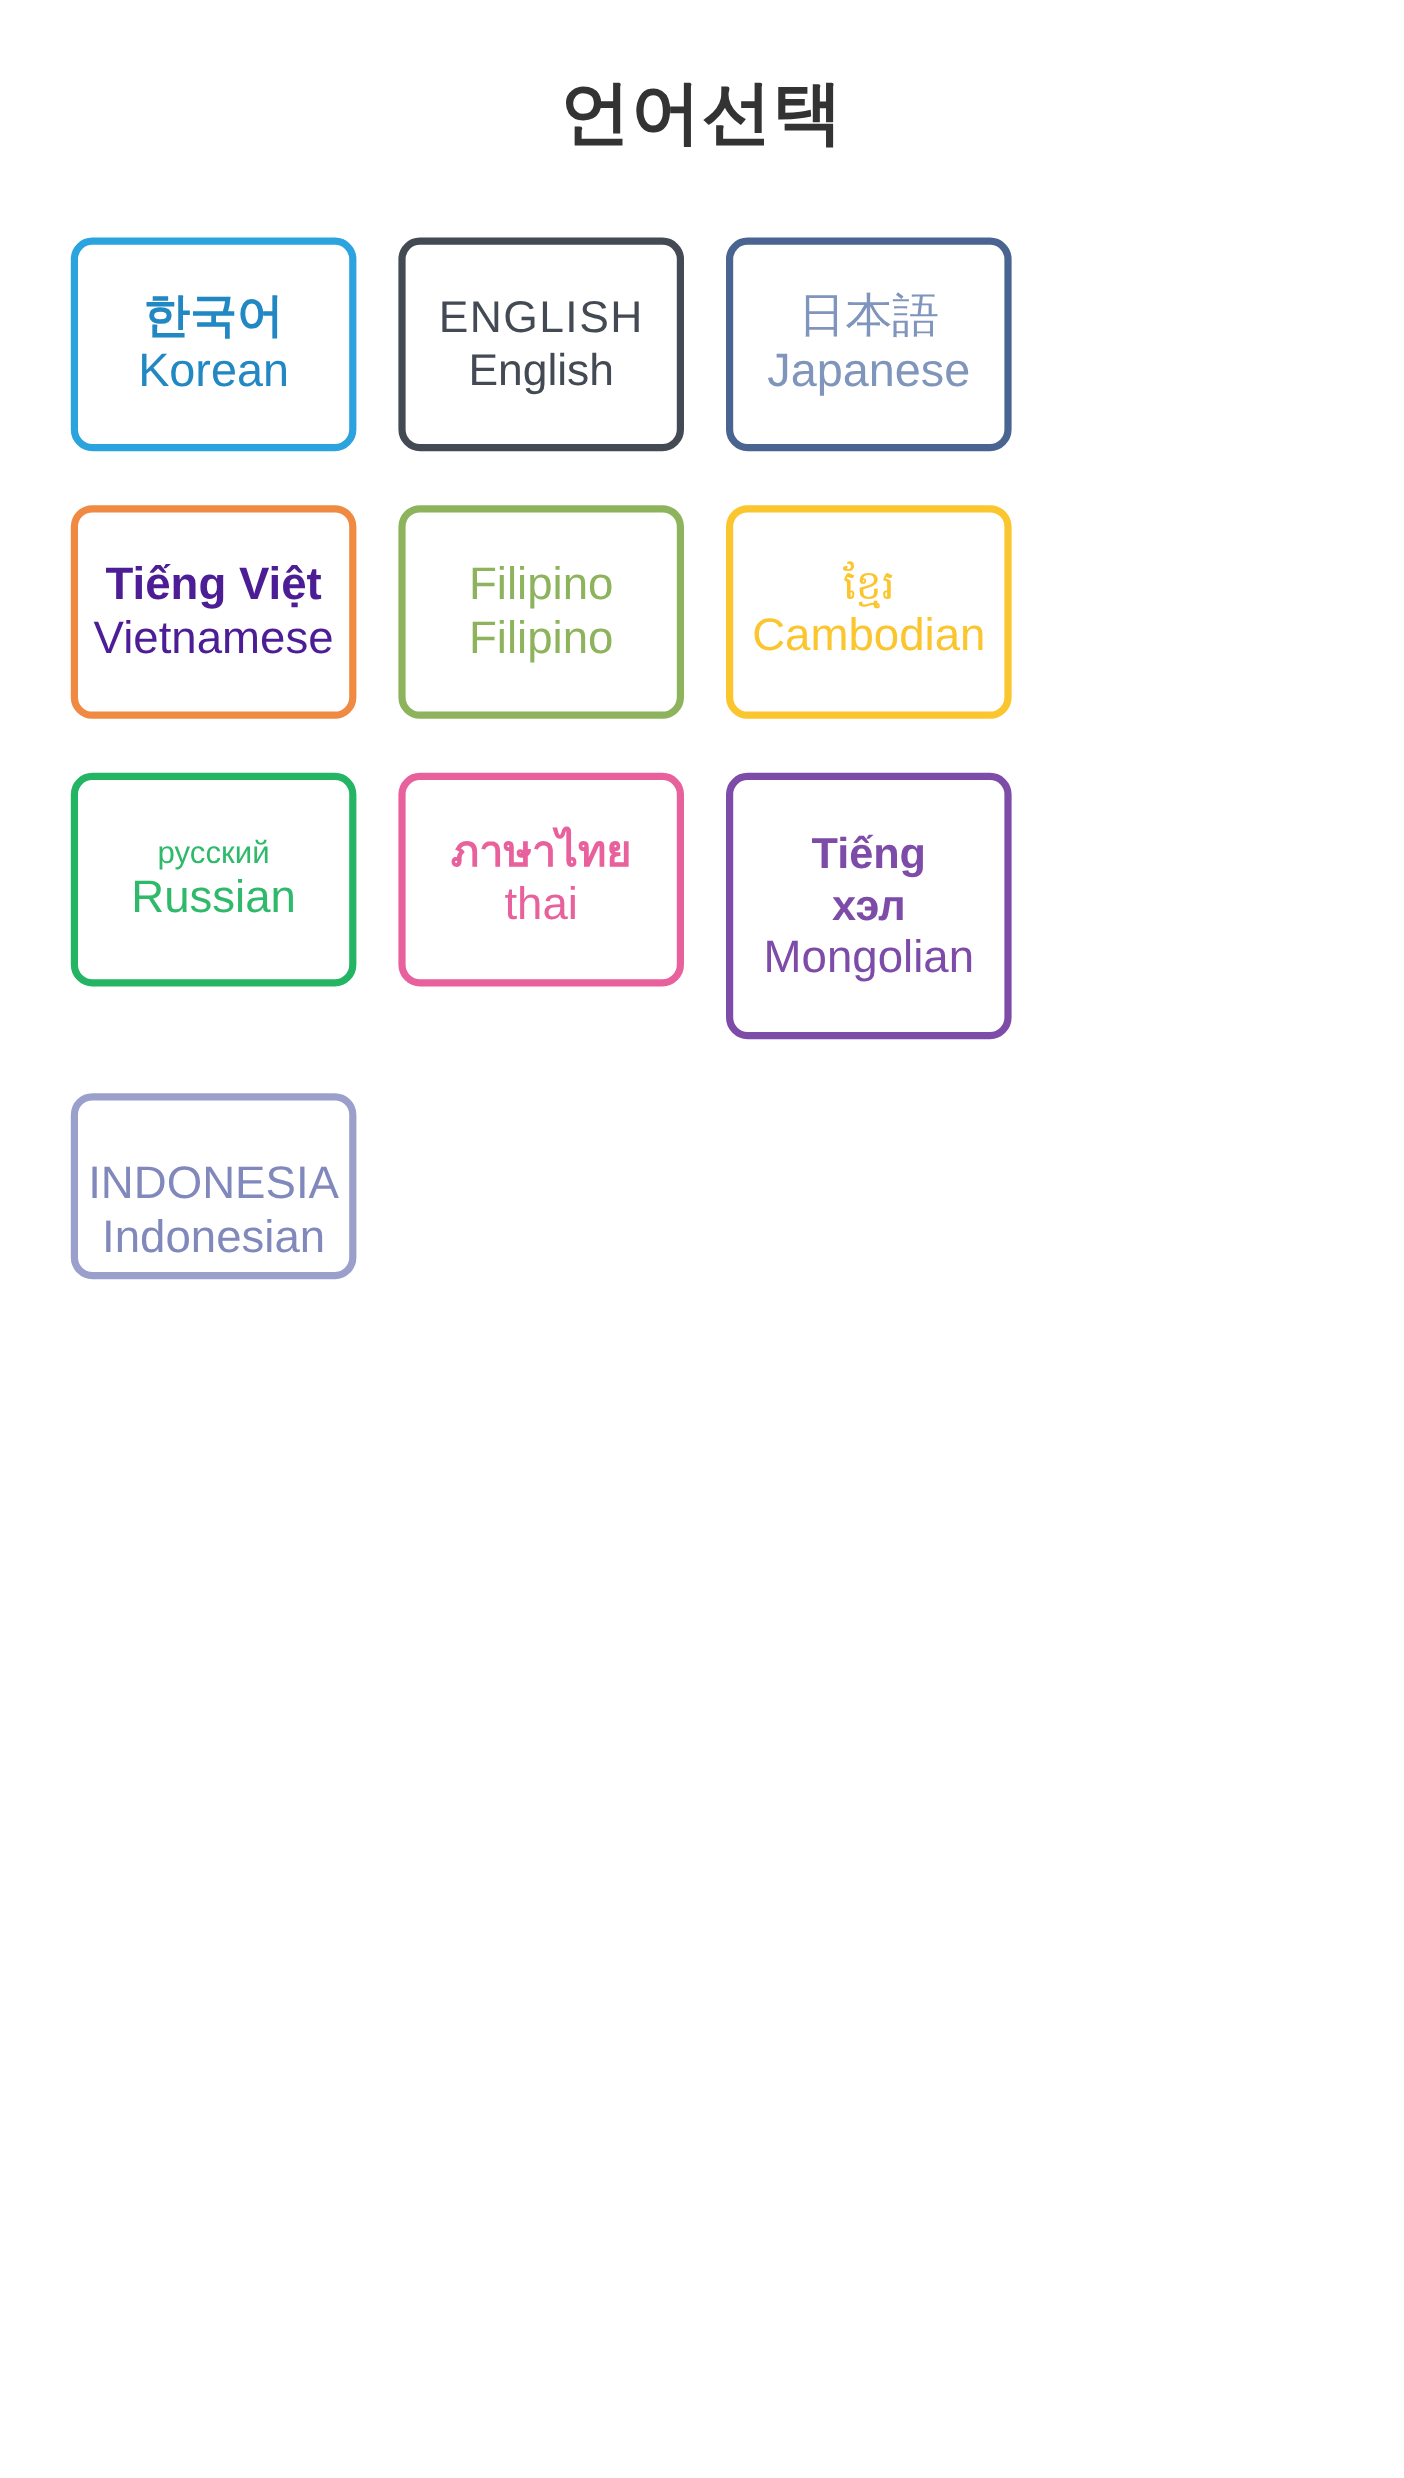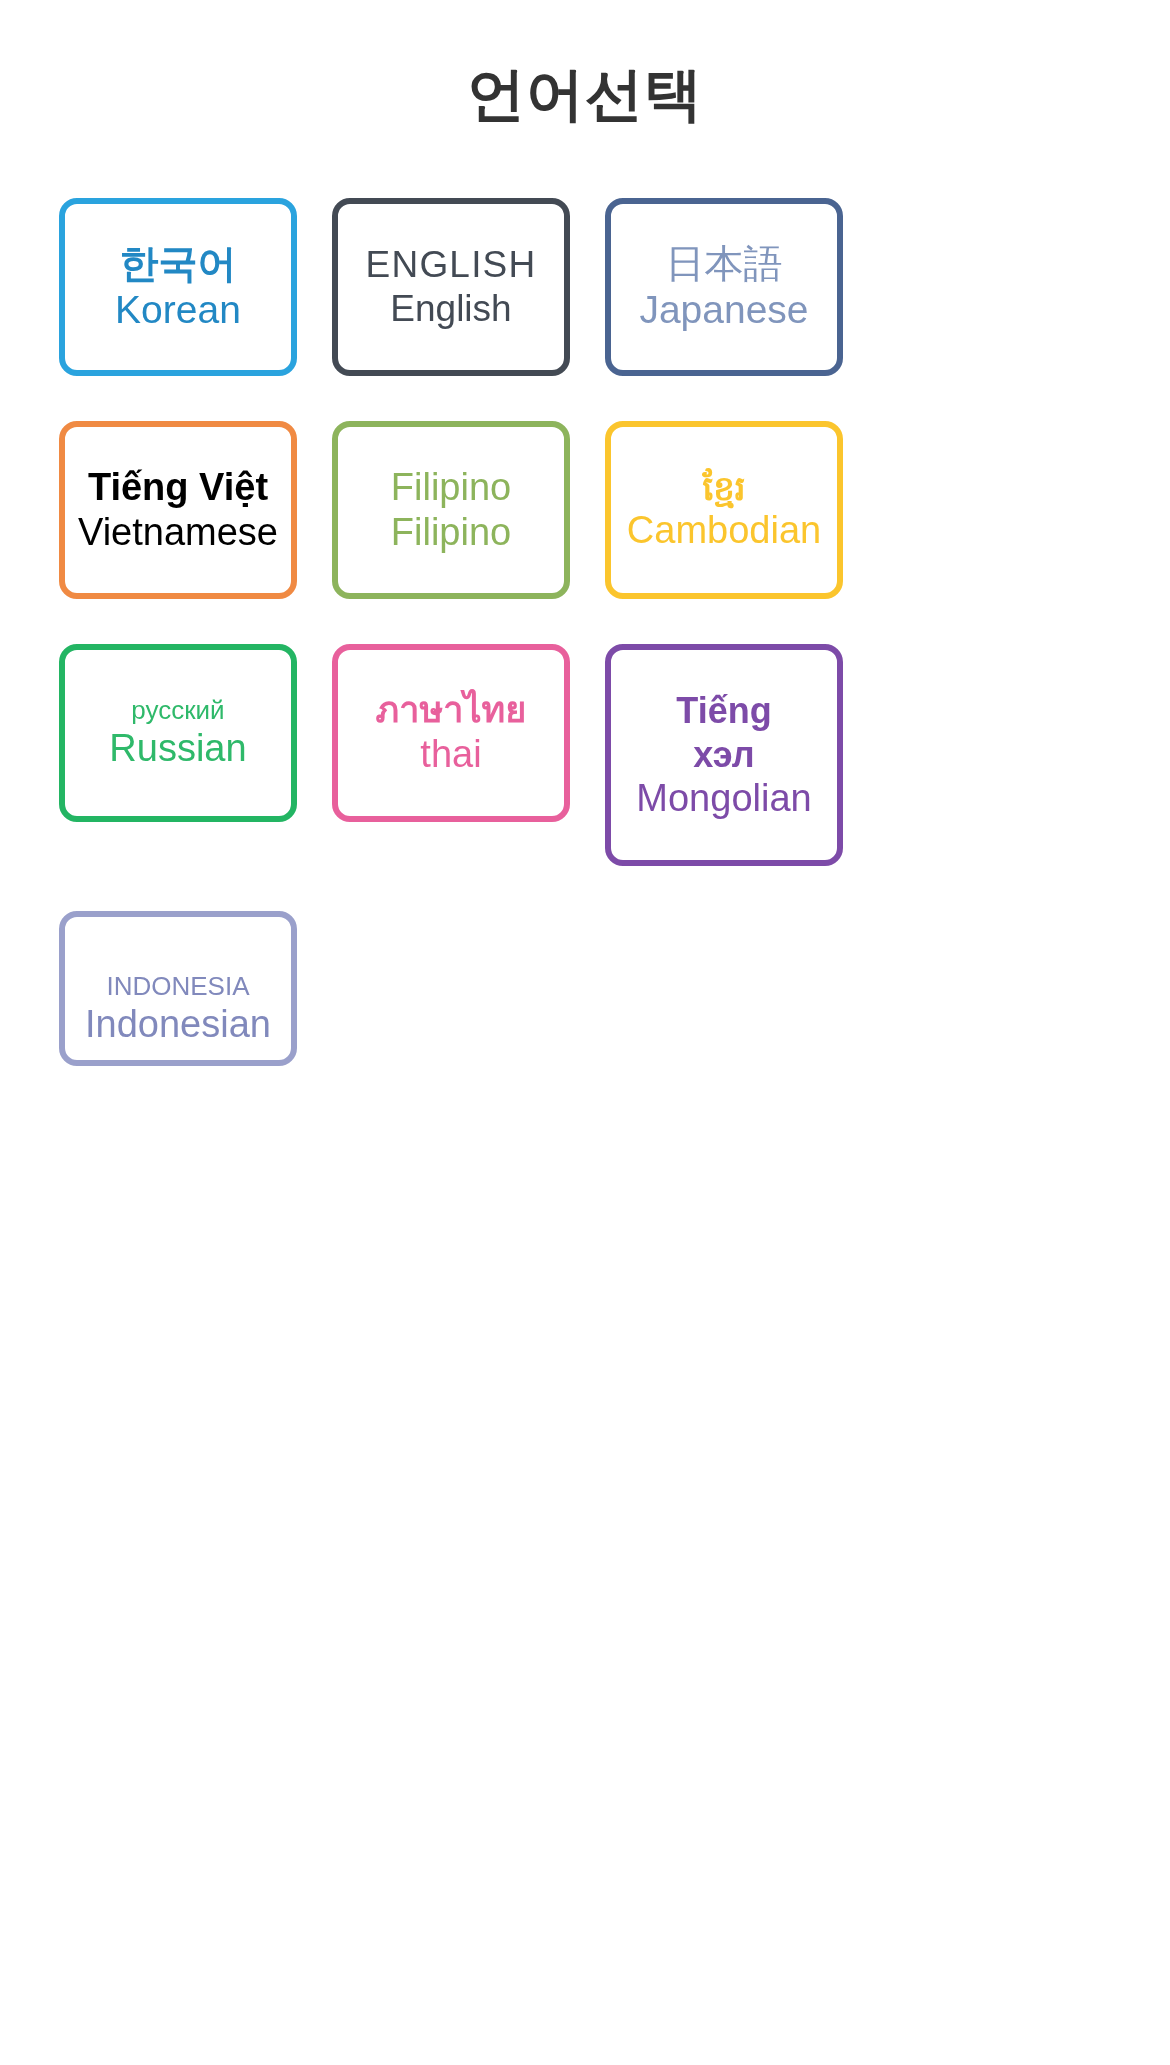--- a/index.html
+++ b/index.html
@@ -95,33 +95,33 @@
 
   .card-japanese .native { font-size: 39px; }
   .card-japanese .english { font-size: 39px; }
 
   .card-vietnamese .native { font-size: 38px; font-weight: 700; }
   .card-vietnamese .english { font-size: 38px; }
 
   .card-filipino .native { font-size: 38px; }
   .card-filipino .english { font-size: 38px; }
 
-  .card-cambodian .native { font-size: 34px; font-weight: 700; }
+  .card-cambodian .native { font-size: 34px; font-weight: 400; }
   .card-cambodian .english { font-size: 38px; }
 
   .card-russian .native { font-size: 26px; }
   .card-russian .english { font-size: 38px; }
 
   .card-thai .native { font-size: 36px; font-weight: 700; }
   .card-thai .english { font-size: 38px; }
 
   .card-mongolian .native { font-size: 36px; font-weight: 700; line-height: 1.22; }
   .card-mongolian .english { font-size: 38px; font-weight: 400; }
 
-  .card-indonesian .native { font-size: 26px; margin-top: 41px; }
+  .card-indonesian .native { font-size: 38px; margin-top: 41px; }
   .card-indonesian .english { font-size: 38px; }
 </style>
 </head>
 <body>
 
 <div class="screen" style="background: rgb(255, 255, 255);">
 
   <div class="page-title" style="color: rgb(51, 51, 51);">언어선택</div>
 
   <div class="grid">
@@ -135,21 +135,21 @@
       <span class="native">ENGLISH</span>
       <span class="english">English</span>
     </div>
 
 
     <div class="lang-card h-std card-japanese" style="border-color:#4A6491;color:#8095BC;">
       <span class="native">日本語</span>
       <span class="english">Japanese</span>
     </div>
 
-    <div class="lang-card h-std card-vietnamese" style="border-color:#F08A43;color:#000000;">
+    <div class="lang-card h-std card-vietnamese" style="border-color:#F08A43;color:#4c1d95;">
       <span class="native">Tiếng Việt</span>
       <span class="english">Vietnamese</span>
     </div>
 
     <div class="lang-card h-std card-filipino" style="border-color:#8DB45C;color:#8DB45C;">
       <span class="native">Filipino</span>
       <span class="english">Filipino</span>
     </div>
 
     <div class="lang-card h-std card-cambodian" style="border-color:#FBC52D;color:#FBC52D;">

